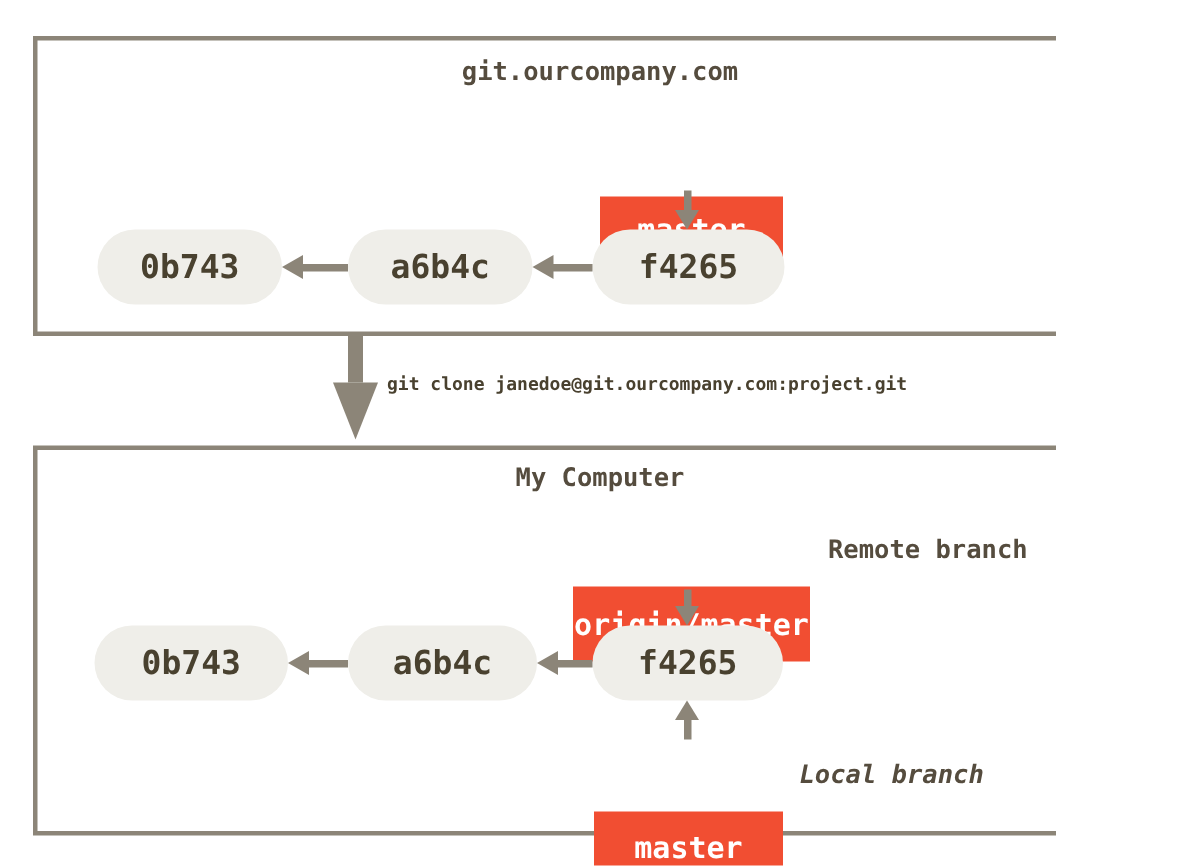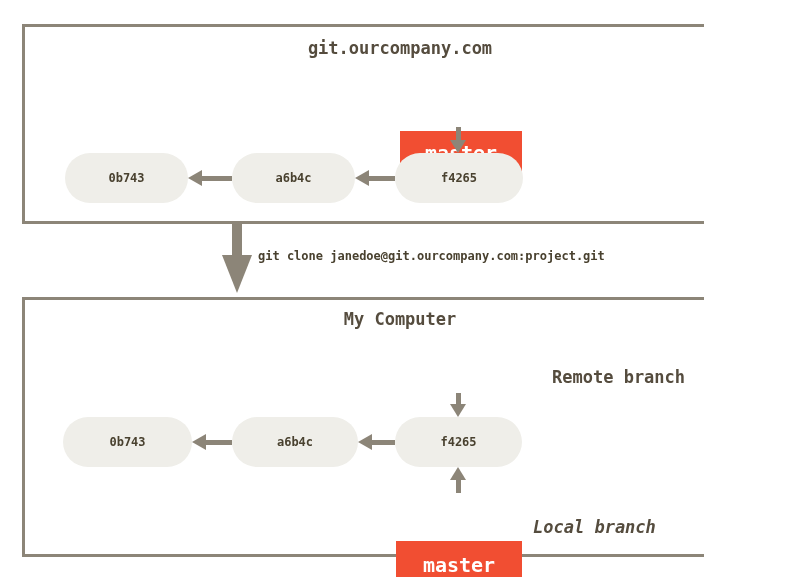--- a/index.html
+++ b/index.html
@@ -48,33 +48,32 @@
     align-items: center;
     justify-content: center;
     margin-top: 48px;
   }
   .commit-pill {
     position: absolute;
     height: 50px;
     background: var(--pill-fill);
     border-radius: 25px;
     color: var(--ink-dark);
-    font-size: 12px;
+    font-size: 22px;
     font-weight: bold;
     display: flex;
     align-items: center;
     justify-content: center;
   }
   .note-label {
     position: absolute;
     font-size: 17px;
     font-weight: bold;
     color: var(--ink);
     white-space: nowrap;
-    margin-top: 10px;
   }
   .shaft-v { position: absolute; width: 5px; background: var(--line); }
   .shaft-h { position: absolute; height: 5px; background: var(--line); }
   .head-down {
     position: absolute; width: 0; height: 0;
     border-left: 8px solid transparent;
     border-right: 8px solid transparent;
     border-top: 13px solid var(--line);
   }
   .head-up {
@@ -137,20 +136,21 @@
     <div class="big-shaft" style="left:232px; top:224px; height:31px;"></div>
     <div class="big-head" style="left:222px; top:255px;"></div>
   </div>
 
   <div class="clone-cmd" style="left:258px; top:249px;">git clone janedoe@git.ourcompany.com:project.git</div>
 
   <div class="repo-box" style="left:22px; top:297px; width:758px; height:260px;"></div>
 
   <div class="box-title" style="top:309px;">My Computer</div>
 
+  <div class="branch-tag" style="left:382px; top:343px; width:158px; height:50px;">origin/master</div>
 
   <div class="note-label" style="left:552px; top:357px;">Remote branch</div>
 
   <div>
     <div class="shaft-v" style="left:456px; top:393px; height:12px;"></div>
     <div class="head-down" style="left:450px; top:404px;"></div>
   </div>
 
   <div class="commit-pill" style="left:63px; top:417px; width:129px;">0b743</div>
   <div class="commit-pill" style="left:232px; top:417px; width:126px;">a6b4c</div>

